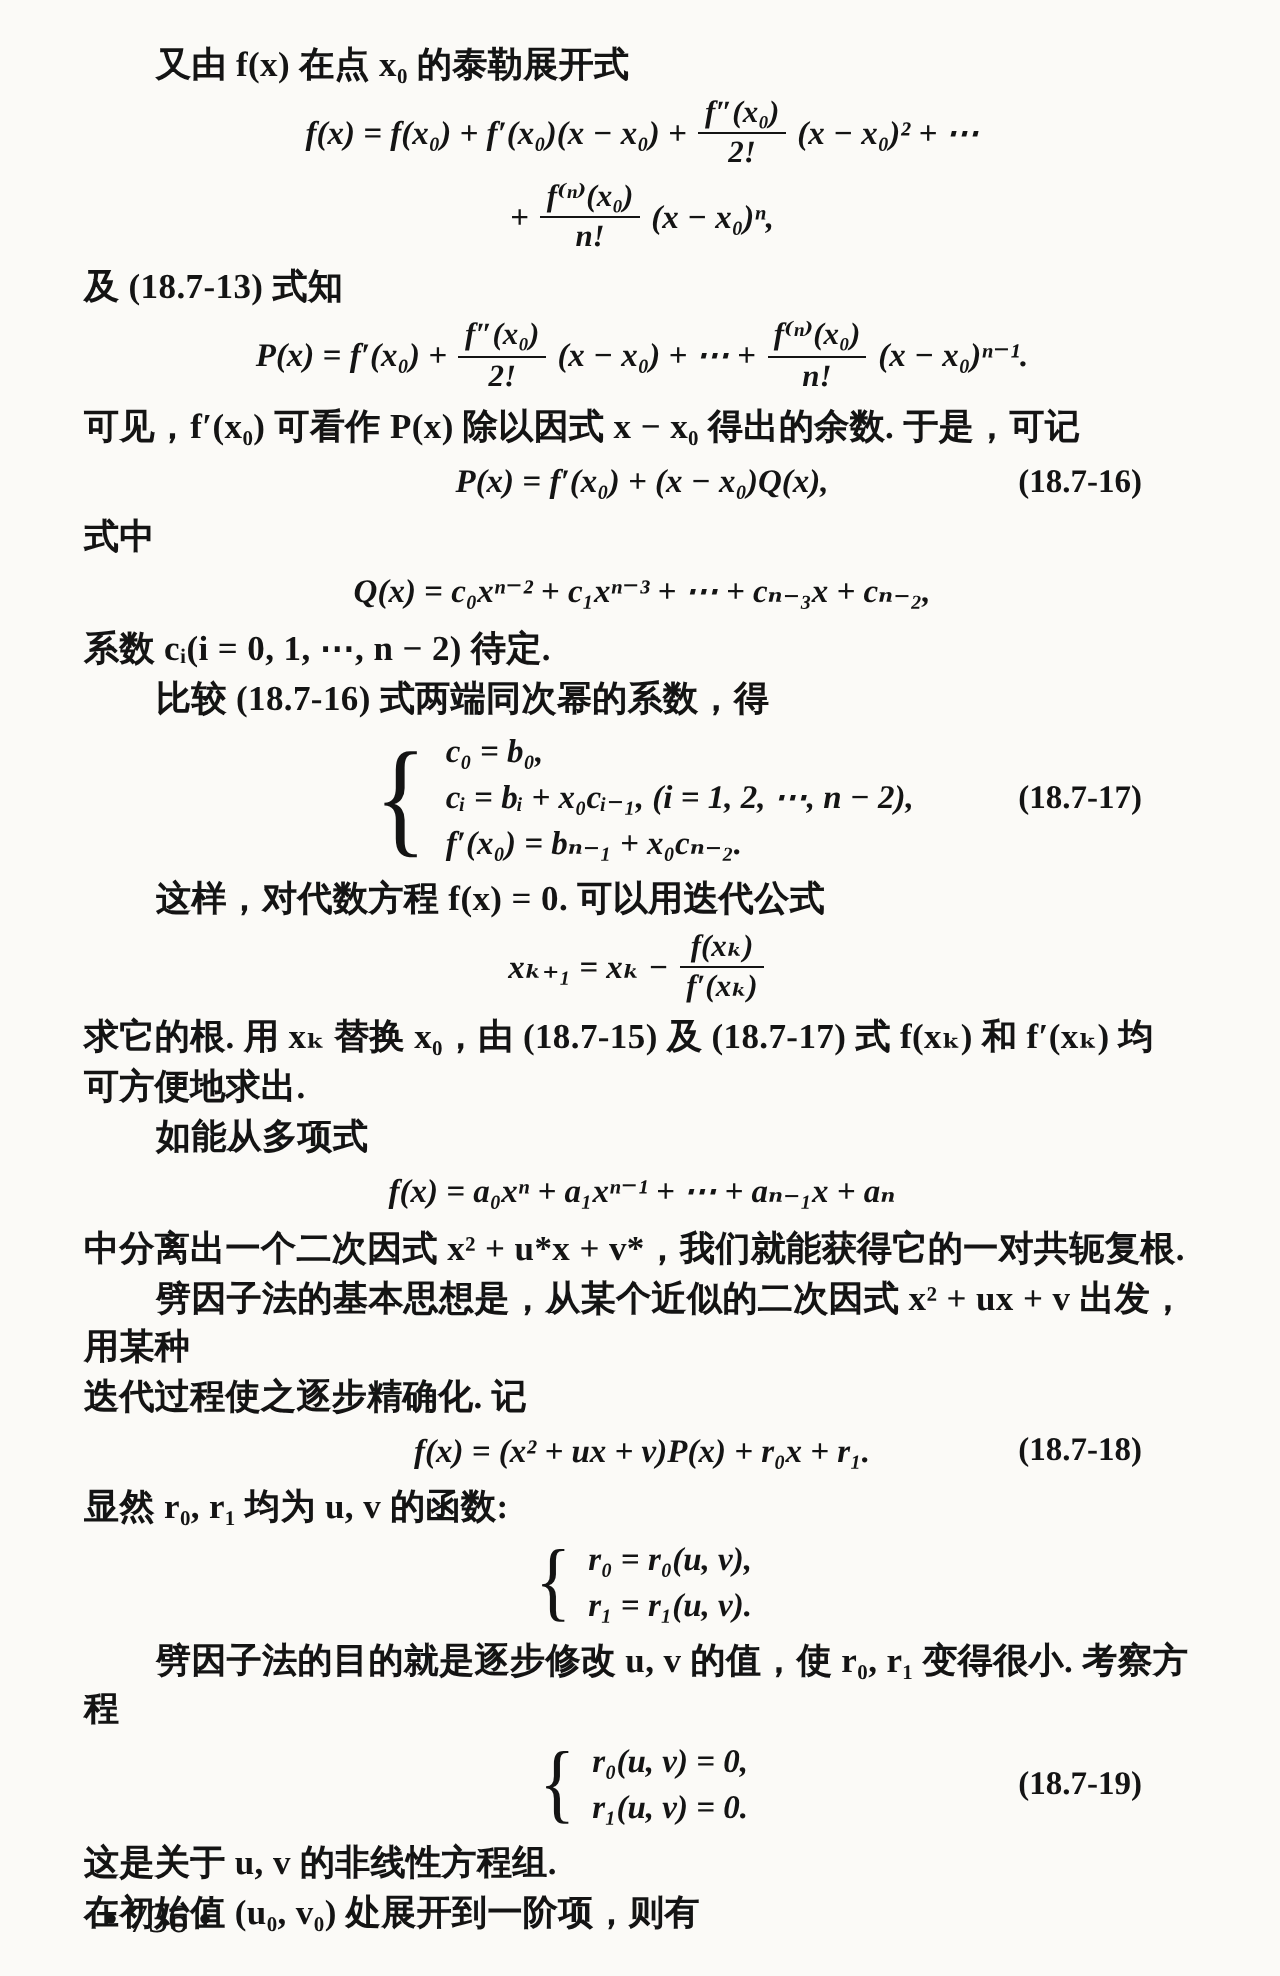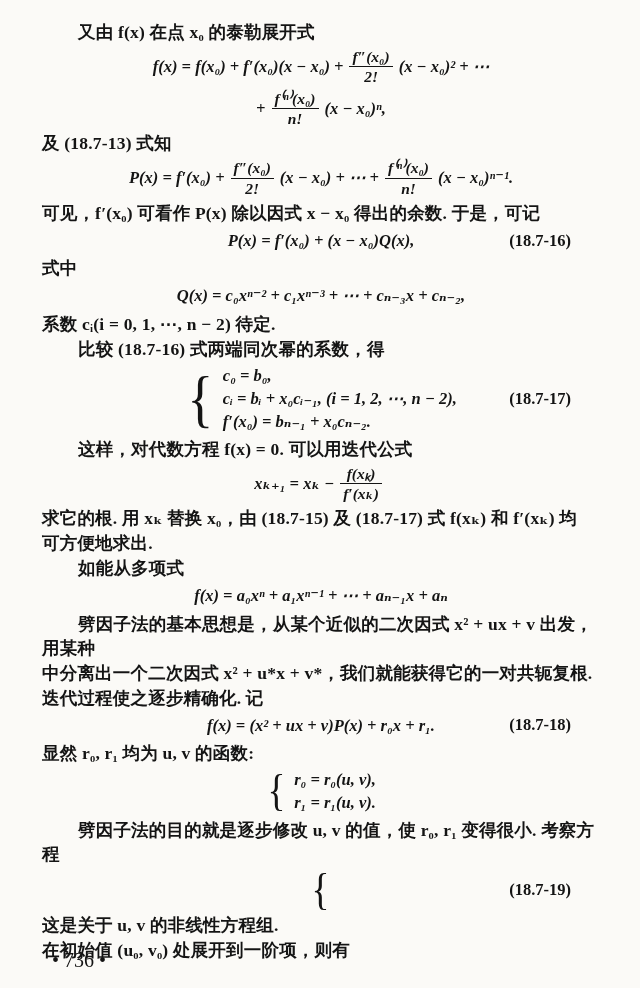--- a/index.html
+++ b/index.html
@@ -34,21 +34,21 @@
   }
   .eq .t { vertical-align:middle; }
   .frac {
     display:inline-block;
     vertical-align:middle;
     text-align:center;
     line-height:1.12;
     margin:0 6px;
     font-size:15.5px;
   }
-  .frac .num { display:block; padding:0 3px 1px 3px;font-family:Liberation Serif, serif; }
+  .frac .num { display:block; padding:0 3px 1px 3px; }
   .frac .den { display:block; border-top:1.6px solid #141414; padding:1px 3px 0 3px; }
   .eqnum {
     position:absolute;
     right:39px;
     top:50%;
     transform:translateY(-50%);
     font-style:normal;
     font-size:16.5px;
   }
   .sys {
@@ -135,22 +135,22 @@
 
   <p class="para">求它的根. 用 xₖ 替换 x₀，由 (18.7-15) 及 (18.7-17) 式 f(xₖ) 和 f′(xₖ) 均</p>
   <p class="para">可方便地求出.</p>
 
   <p class="para indent">如能从多项式</p>
 
   <div class="eq">
     <span class="t">f(x) = a₀xⁿ + a₁xⁿ⁻¹ + ⋯ + aₙ₋₁x + aₙ</span>
   </div>
 
+  <p class="para">中分离出一个二次因式 x² + u*x + v*，我们就能获得它的一对共轭复根.</p>
   <p class="para indent">劈因子法的基本思想是，从某个近似的二次因式 x² + ux + v 出发，用某种</p>
-  <p class="para">中分离出一个二次因式 x² + u*x + v*，我们就能获得它的一对共轭复根.</p>
   <p class="para">迭代过程使之逐步精确化. 记</p>
 
   <div class="eq">
     <span class="t">f(x) = (x² + ux + v)P(x) + r₀x + r₁.</span>
     <span class="eqnum">(18.7-18)</span>
   </div>
 
   <p class="para">显然 r₀, r₁ 均为 u, v 的函数:</p>
 
   <div class="eq sys">
@@ -158,20 +158,24 @@
     <span class="lines">
       <span>r₀ = r₀(u, v),</span>
       <span>r₁ = r₁(u, v).</span>
     </span>
   </div>
 
   <p class="para indent">劈因子法的目的就是逐步修改 u, v 的值，使 r₀, r₁ 变得很小.  考察方程</p>
 
   <div class="eq sys">
     <span class="brace b2">{</span>
+    <span class="lines">
+      <span>r₀(u, v) = 0,</span>
+      <span>r₁(u, v) = 0.</span>
+    </span>
     <span class="eqnum">(18.7-19)</span>
   </div>
 
   <p class="para">这是关于 u, v 的非线性方程组.</p>
   <p class="para">在初始值 (u₀, v₀) 处展开到一阶项，则有</p>
 
   <div class="pagenum">• 736 •</div>
 
 </div>
 

